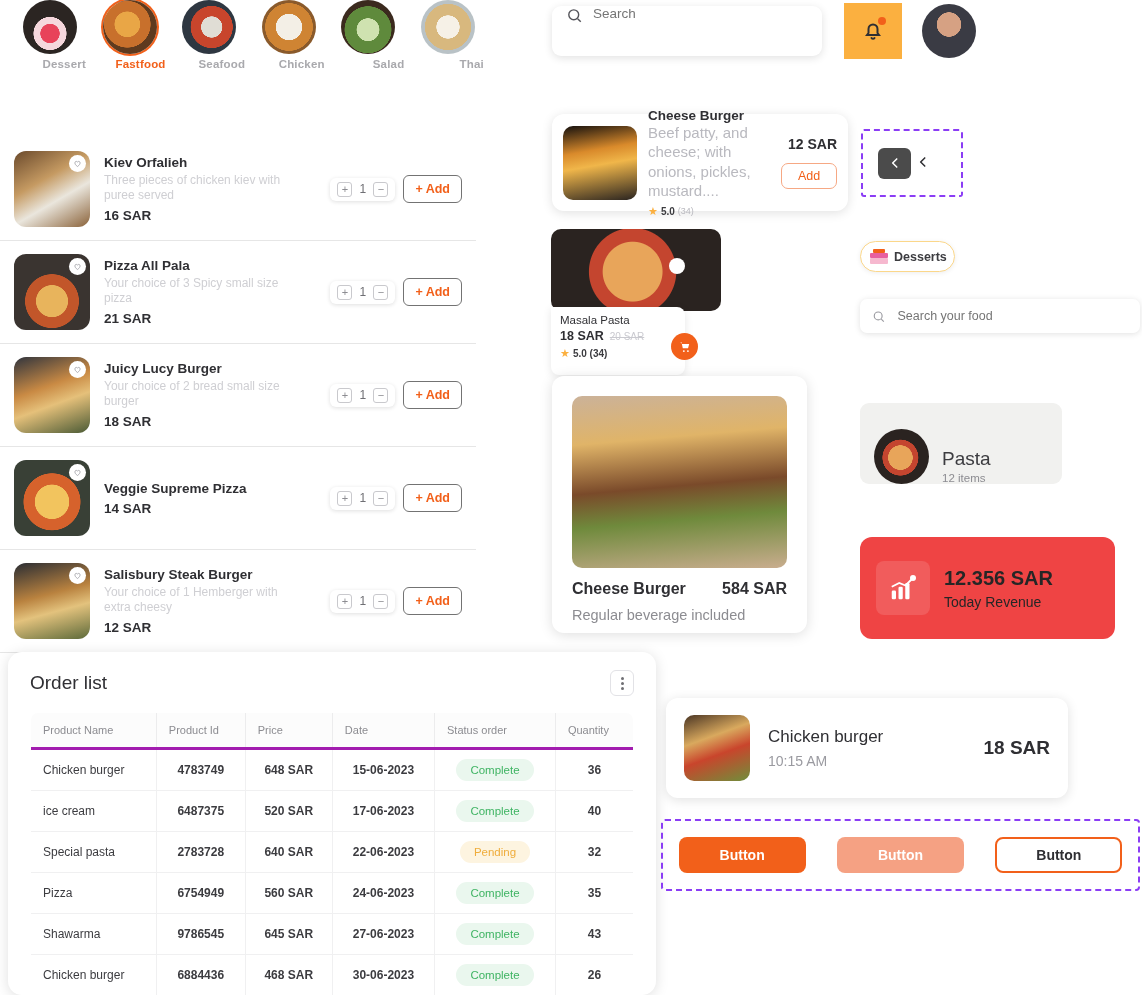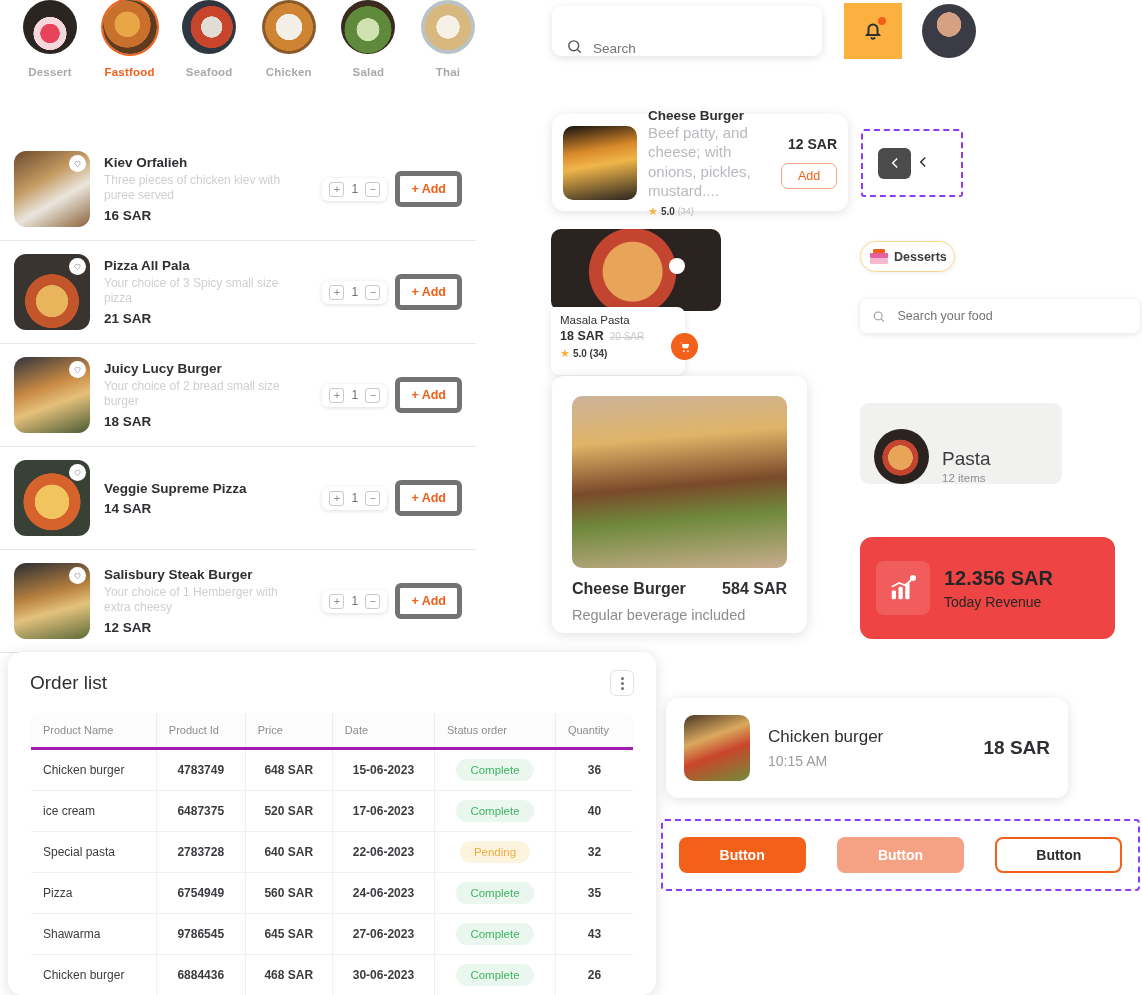--- a/index.html
+++ b/index.html
@@ -12,21 +12,21 @@
   }
   .page { position: relative; width: 1142px; height: 995px; }
 
   
   .cats { position: absolute; left: 14px; top: 0; width: 470px; height: 70px;
           display: flex; justify-content: space-between; align-items: flex-start; }
   .cat { width: 72px; text-align: center; }
   .cat .thumb { width: 54px; height: 54px; border-radius: 50%; margin: 0 auto;
                 overflow: hidden; position: relative; }
   .cat.active .thumb { box-shadow: 0 0 0 2px #f2601a; }
-  .cat .lbl { margin-top: 12px; font-size: 11.5px; color: #a9a9ad; font-weight: 700; letter-spacing: .2px; }
+  .cat .lbl { margin-top: 4px; font-size: 11.5px; color: #a9a9ad; font-weight: 700; letter-spacing: .2px; text-align: right; }
   .cat.active .lbl { color: #f2601a; }
 
   
   .img { width: 100%; height: 100%; display: block; }
   .ph-dessert  { background: radial-gradient(circle at 50% 62%, #e8435a 0 22%, #f5d7dc 23% 38%, #2b2522 39% 100%); }
   .ph-fastfood { background: radial-gradient(circle at 45% 45%, #e9a646 0 30%, #c8702c 31% 55%, #5e3a1e 56% 100%); }
   .ph-seafood  { background: radial-gradient(circle at 55% 50%, #e0ddd5 0 26%, #c8452c 27% 52%, #2e3741 53% 100%); }
   .ph-chicken  { background: radial-gradient(circle at 50% 50%, #f3efe6 0 34%, #cf8433 35% 62%, #8a5a2b 63% 100%); }
   .ph-salad    { background: radial-gradient(circle at 50% 55%, #cfe2b0 0 28%, #5f8a3c 29% 58%, #3b2a1e 59% 100%); }
   .ph-thai     { background: radial-gradient(circle at 50% 50%, #f6f1e7 0 30%, #d8b87e 31% 60%, #b9c2c6 61% 100%); }
@@ -56,21 +56,21 @@
   .food-name { font-size: 13.5px; font-weight: 700; color: #2f2f33; }
   .food-desc { font-size: 12px; color: #cfcfd3; line-height: 1.25; margin-top: 3px; max-width: 200px; }
   .food-price { font-size: 13.5px; font-weight: 700; color: #2f2f33; margin-top: 5px; }
   .food-ctrl { display: flex; align-items: center; gap: 8px; margin-right: 14px; }
   .stepper { display: flex; align-items: center; gap: 7px; background: #fff;
              border-radius: 6px; padding: 4px 7px; box-shadow: 0 1px 4px rgba(0,0,0,.13); }
   .sq { width: 15px; height: 15px; border: 1px solid #c9c9cd; border-radius: 3px;
         display: flex; align-items: center; justify-content: center;
         font-size: 11px; color: #8d8d92; line-height: 1; }
   .qty { font-size: 12px; color: #6f6f74; min-width: 7px; text-align: center; }
-  .addbtn { border: 5px solid #737373; color: #f2601a; background: #fff;
+  .addbtn { border: 1px solid #737373; color: #f2601a; background: #fff;
             border-radius: 6px; font-size: 12.5px; font-weight: 700;
             padding: 6px 11px; white-space: nowrap; }
 
   
   .orderpanel { position: absolute; left: 8px; top: 652px; width: 648px; height: 343px;
                 background: #fff; border-radius: 14px; box-shadow: 0 2px 14px rgba(0,0,0,.13);
                 padding: 18px 22px; }
   .op-head { display: flex; align-items: center; justify-content: space-between; }
   .op-title { font-size: 19px; color: #2f2f33; }
   .kebab { width: 24px; height: 26px; border: 1px solid #e2e2e6; border-radius: 6px;
@@ -87,21 +87,21 @@
   th:last-child, td:last-child { border-right: none; }
   td.c { text-align: center; font-weight: 700; }
   td.s { text-align: center; }
   .pill { display: inline-block; font-size: 11.5px; padding: 5px 14px; border-radius: 12px; }
   .pill.complete { background: #eaf7ee; color: #3fb463; }
   .pill.pending  { background: #fdf4e0; color: #efad3c; }
 
   
   .searchbar { position: absolute; left: 552px; top: 6px; width: 270px; height: 50px;
                background: #fff; border-radius: 9px; box-shadow: 0 2px 9px rgba(0,0,0,.12);
-               display: flex; align-items: flex-end; padding: 0 14px; gap: 10px; }
+               display: flex; align-items: flex-start; padding: 0 14px; gap: 10px; }
   .searchbar input { border: none; outline: none; font-size: 13.5px; color: #9a9aa0;
                      font-family: "Liberation Sans", sans-serif; width: 100%; background: transparent; }
   .bell { position: absolute; left: 844px; top: 3px; width: 58px; height: 56px;
           background: #fbb040; display: flex; align-items: center; justify-content: center; }
   .bell .dot { position: absolute; right: 16px; top: 14px; width: 8px; height: 8px;
                border-radius: 50%; background: #f2601a; }
   .avatar { position: absolute; left: 922px; top: 4px; width: 54px; height: 54px;
             border-radius: 50%; overflow: hidden; }
 
   

